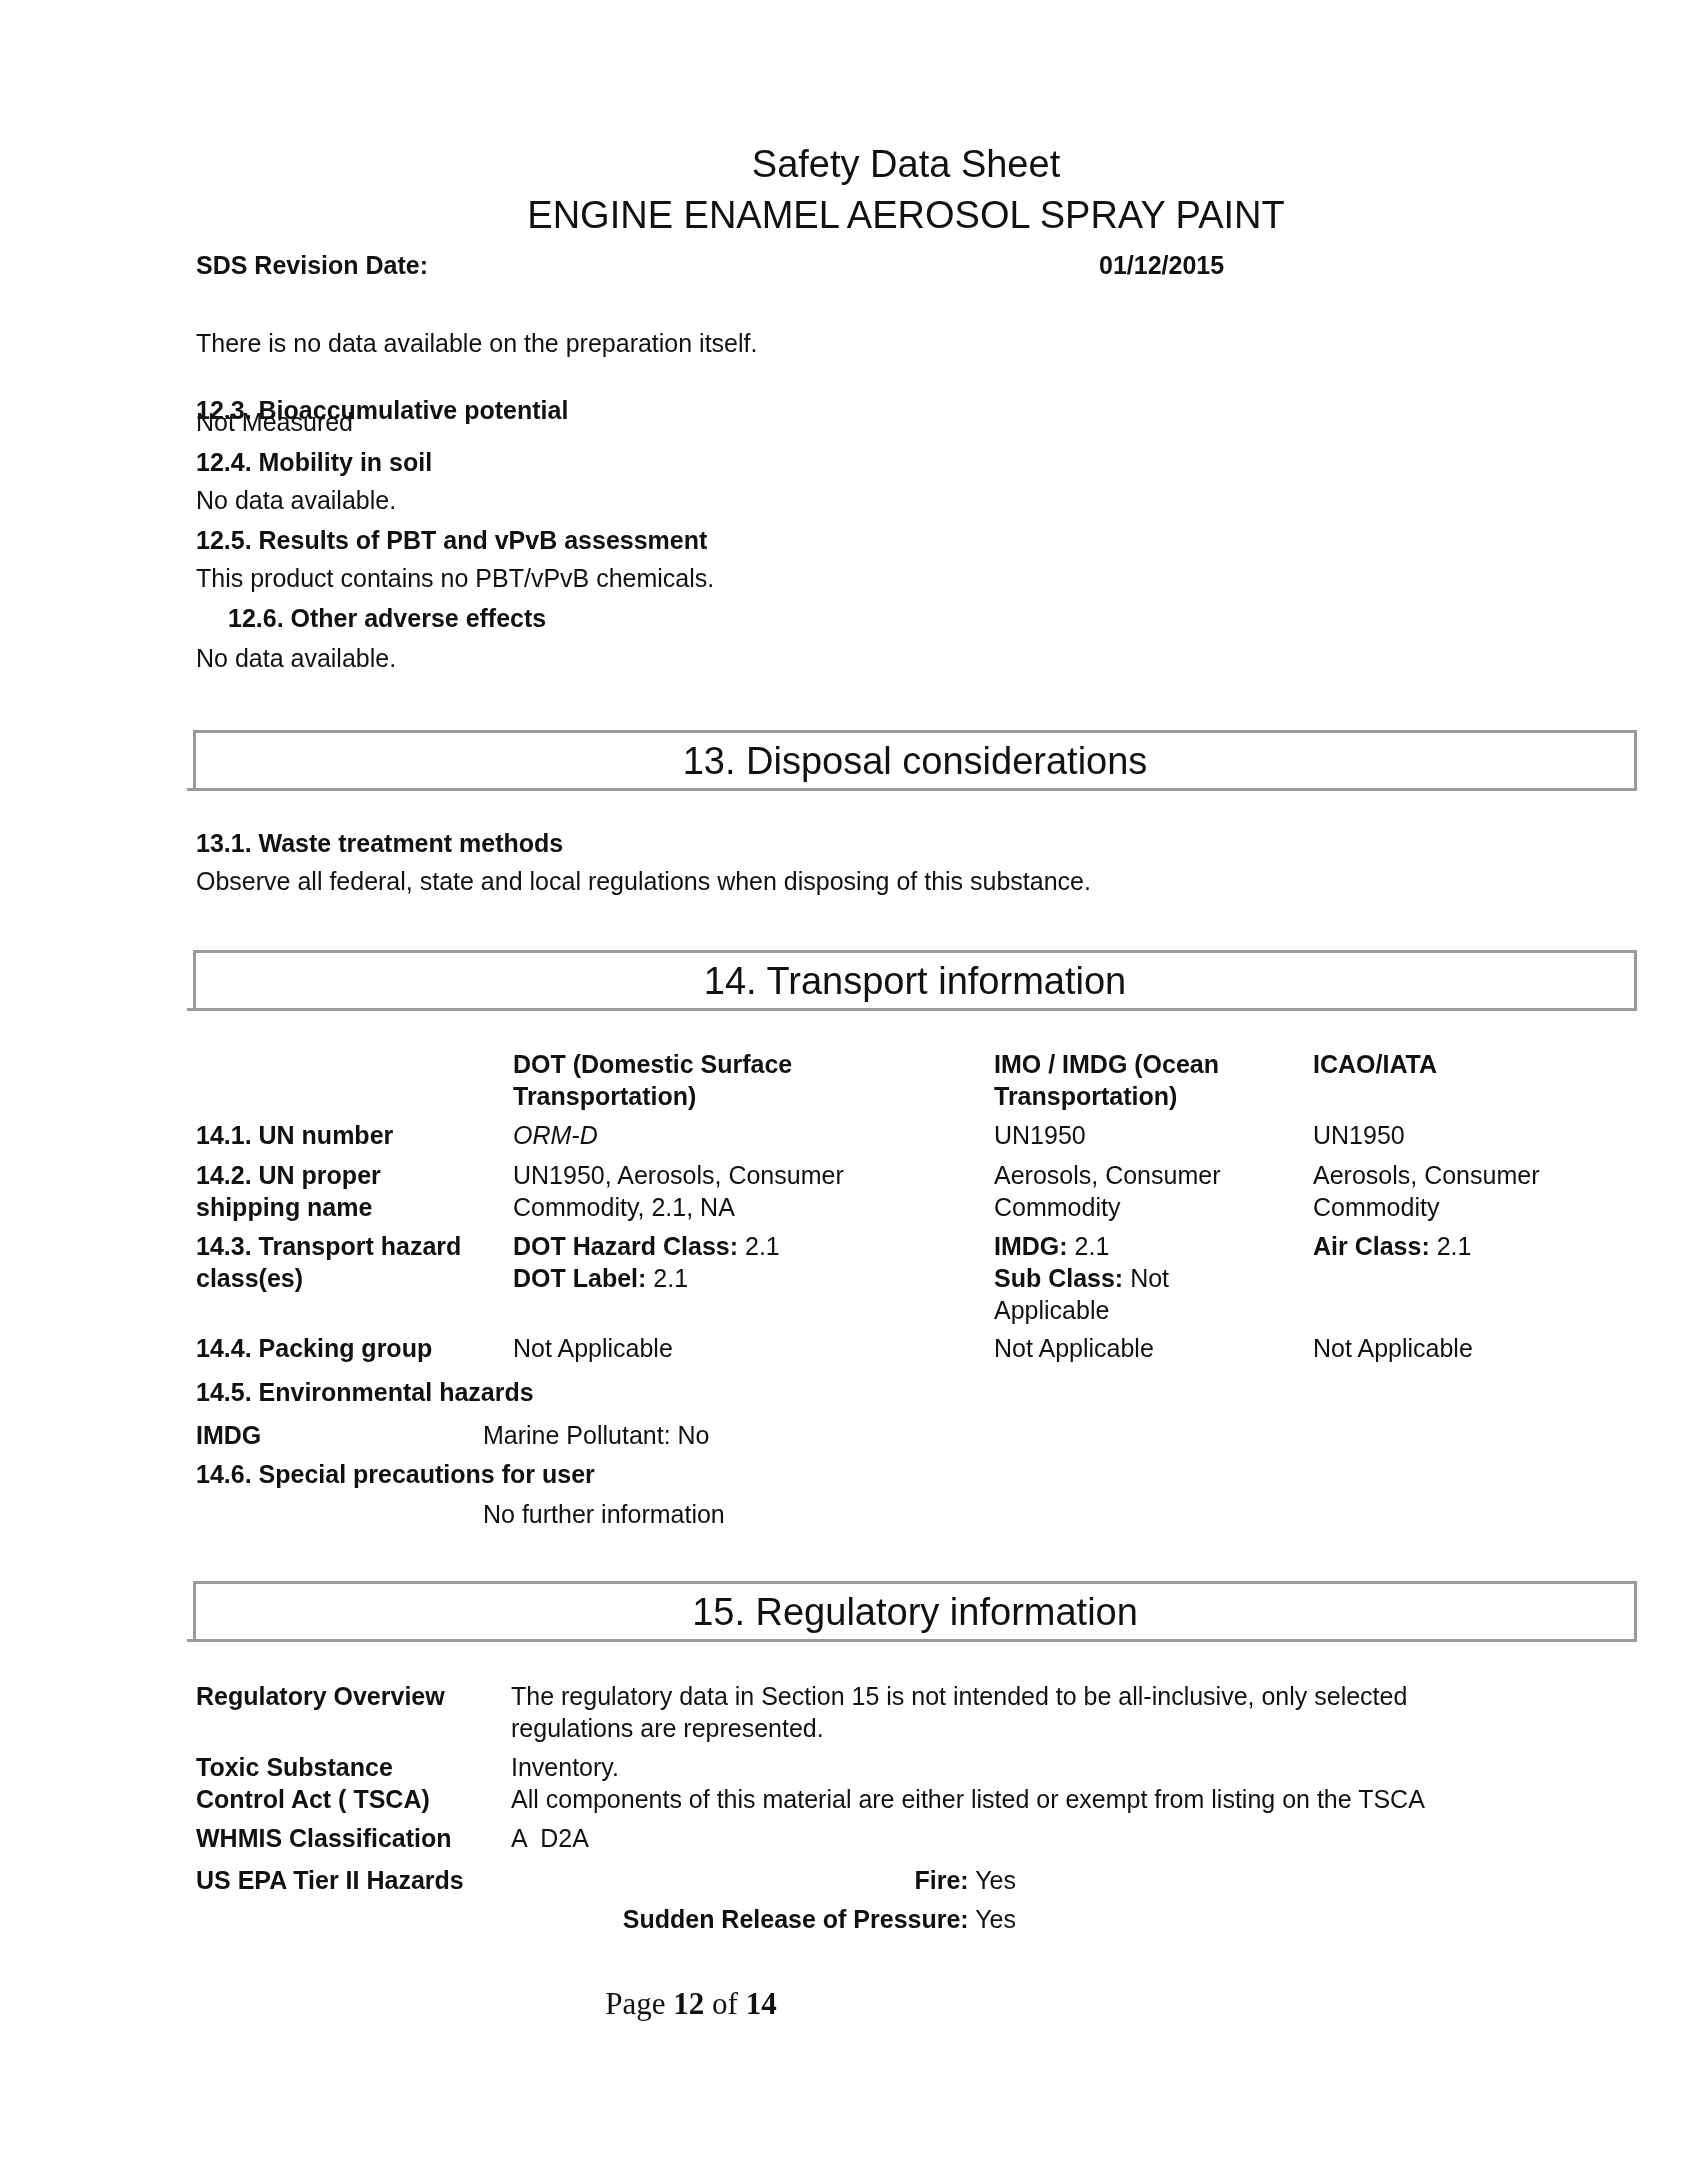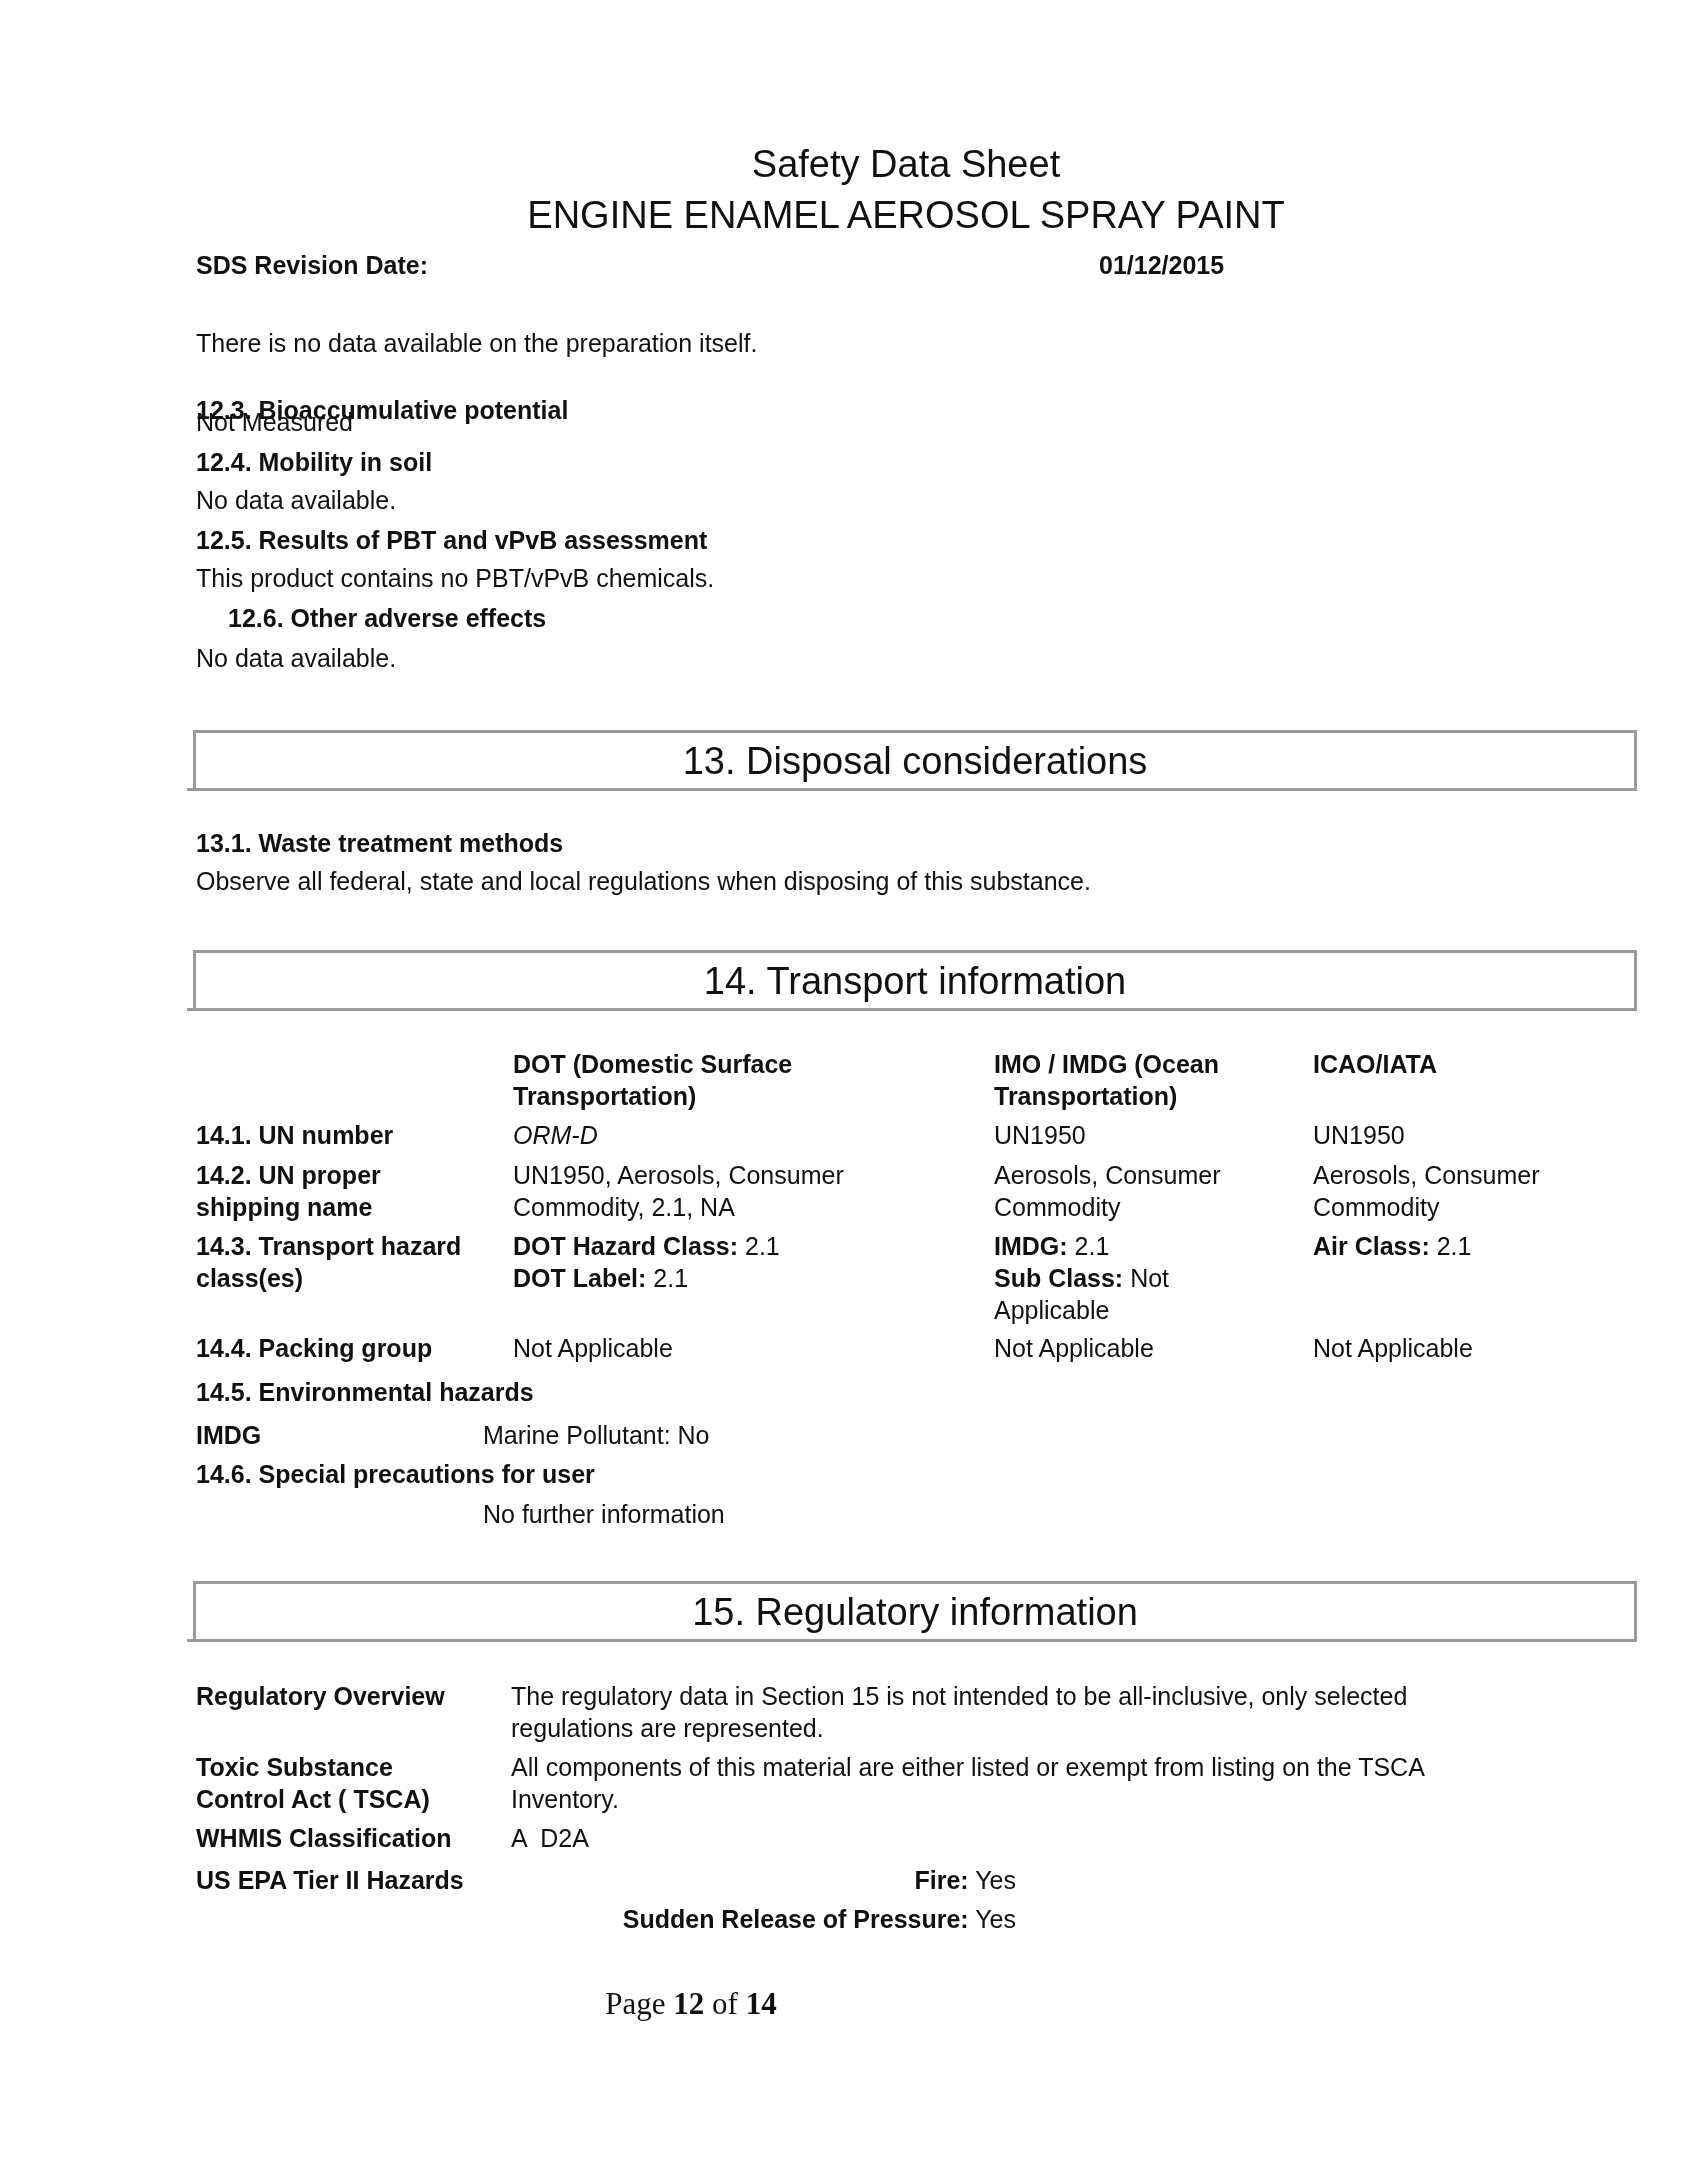--- a/index.html
+++ b/index.html
@@ -128,22 +128,22 @@
   <div class="abs t" style="left:511px; top:1680px;">
     <div>The regulatory data in Section 15 is not intended to be all-inclusive, only selected</div>
     <div>regulations are represented.</div>
   </div>
 
   <div class="abs t b col0" style="top:1751px;">
     <div>Toxic Substance</div>
     <div>Control Act ( TSCA)</div>
   </div>
   <div class="abs t" style="left:511px; top:1751px;">
+    <div>Inventory.</div>
     <div>All components of this material are either listed or exempt from listing on the TSCA</div>
-    <div>Inventory.</div>
   </div>
 
   <div class="abs t b col0" style="top:1822px;">WHMIS Classification</div>
   <div class="abs t" style="left:511px; top:1822px; white-space: pre;">A  D2A</div>
 
   <div class="abs t b col0" style="top:1864px;">US EPA Tier II Hazards</div>
   <div class="abs t" style="left:594px; width:422px; text-align:right; top:1864px;">
     <span class="b">Fire:</span> <span>Yes</span>
   </div>
   <div class="abs t" style="left:495px; width:521px; text-align:right; top:1903px;">

